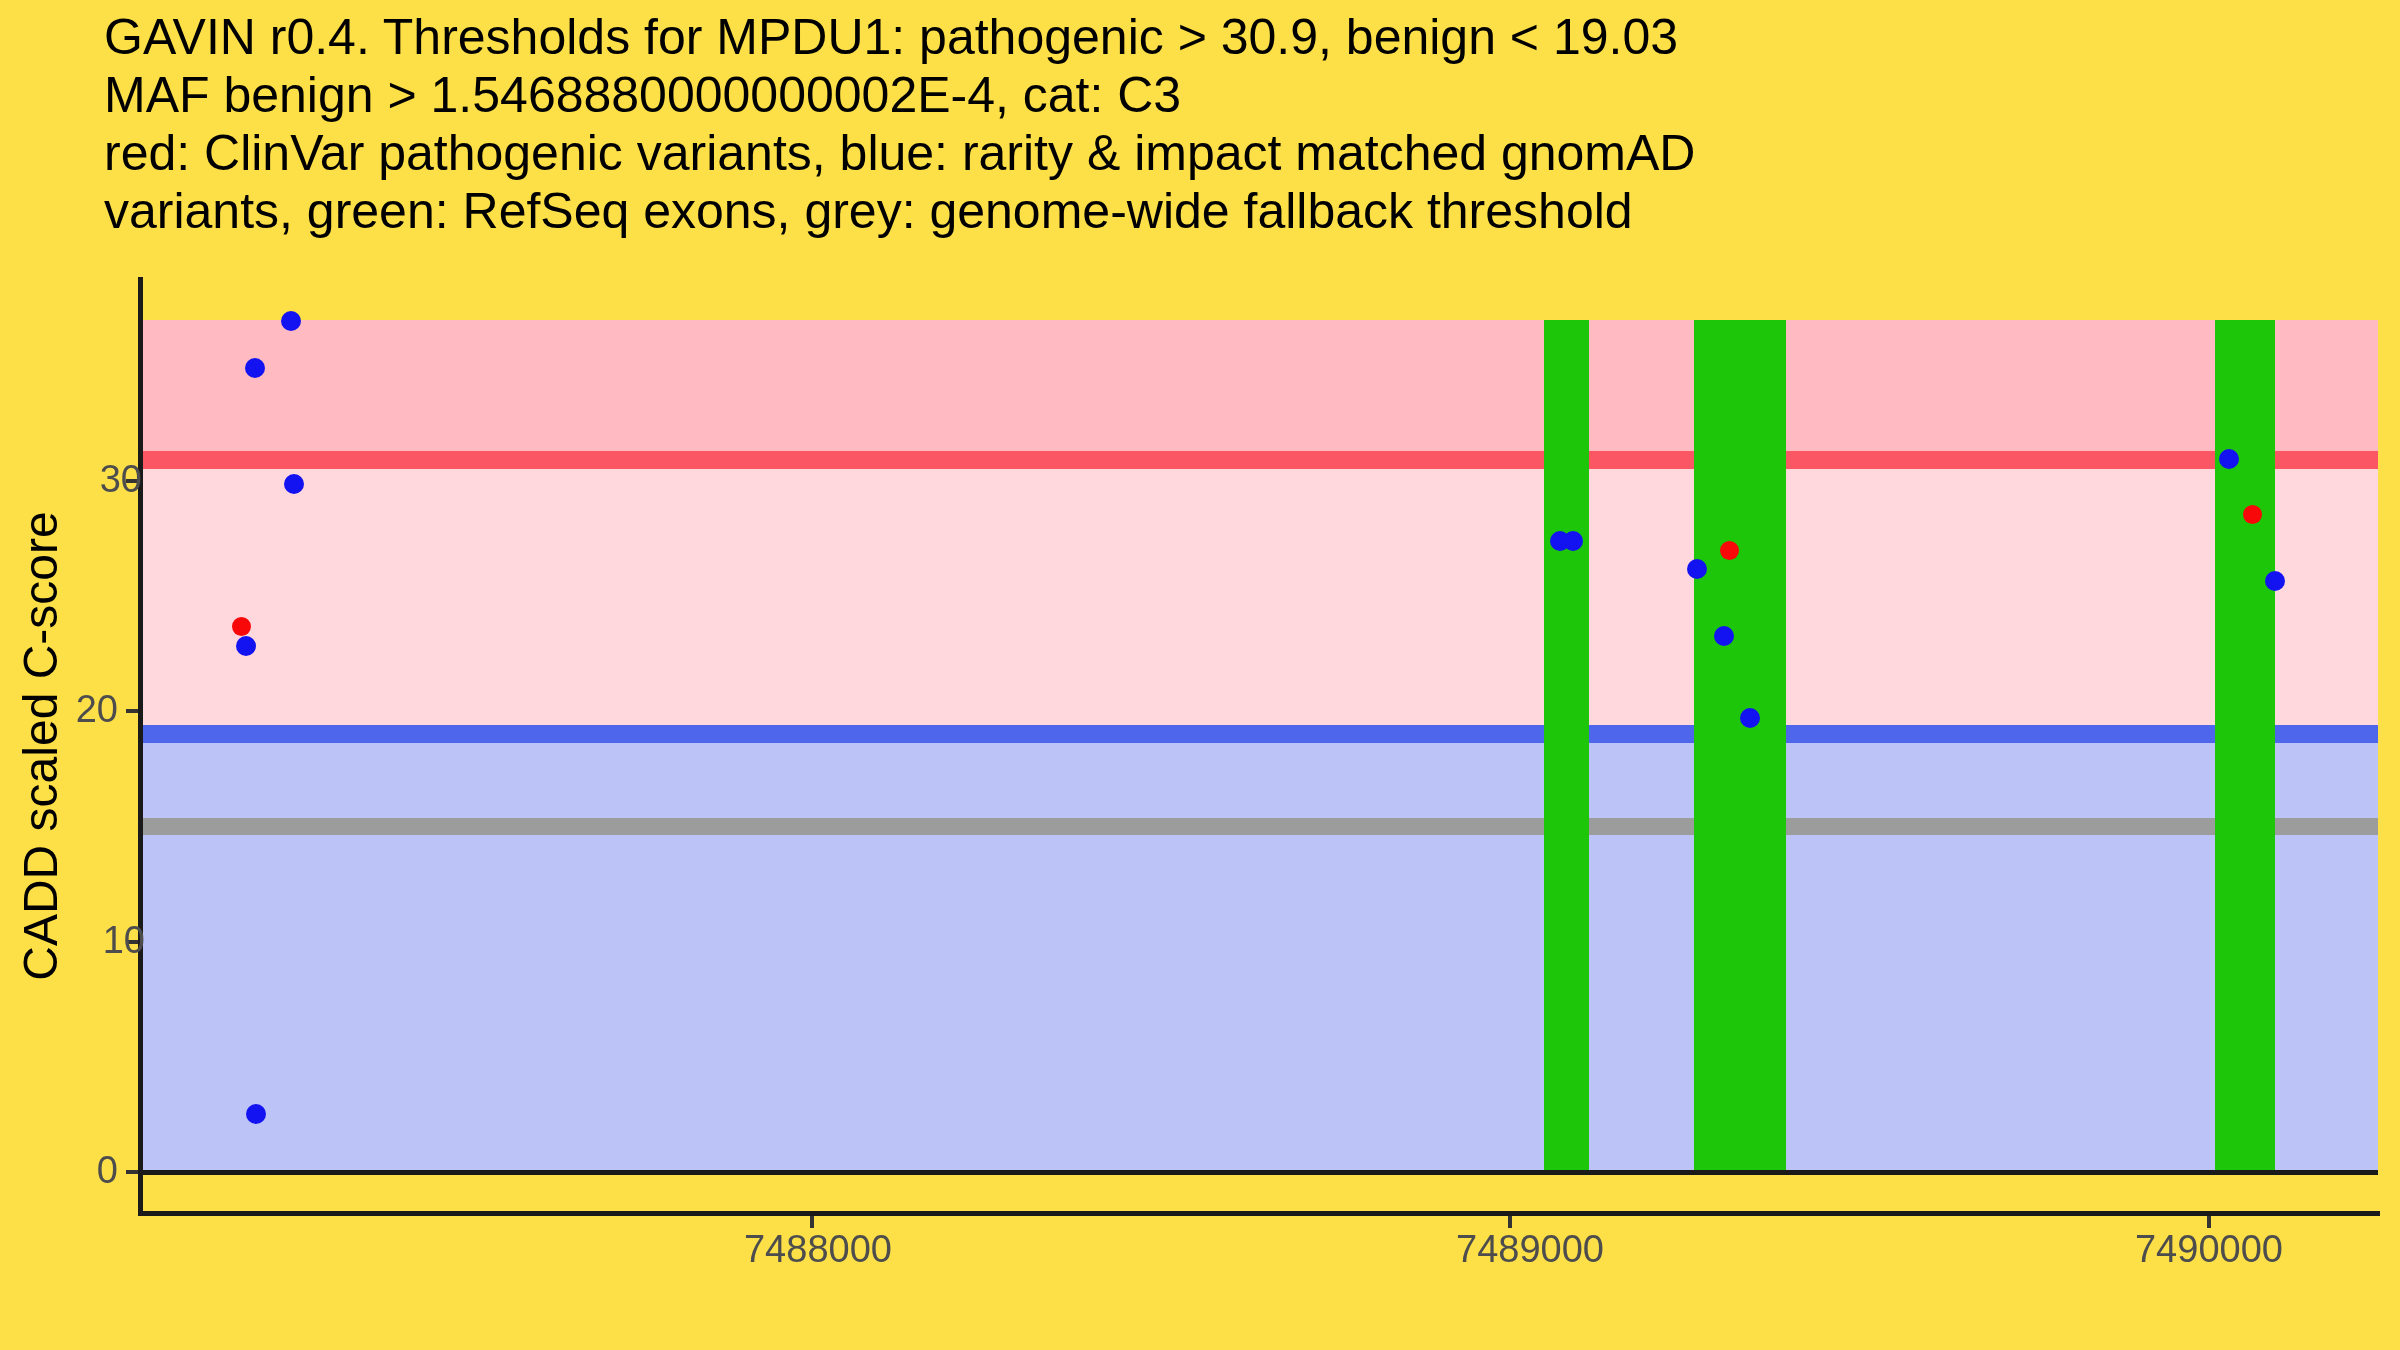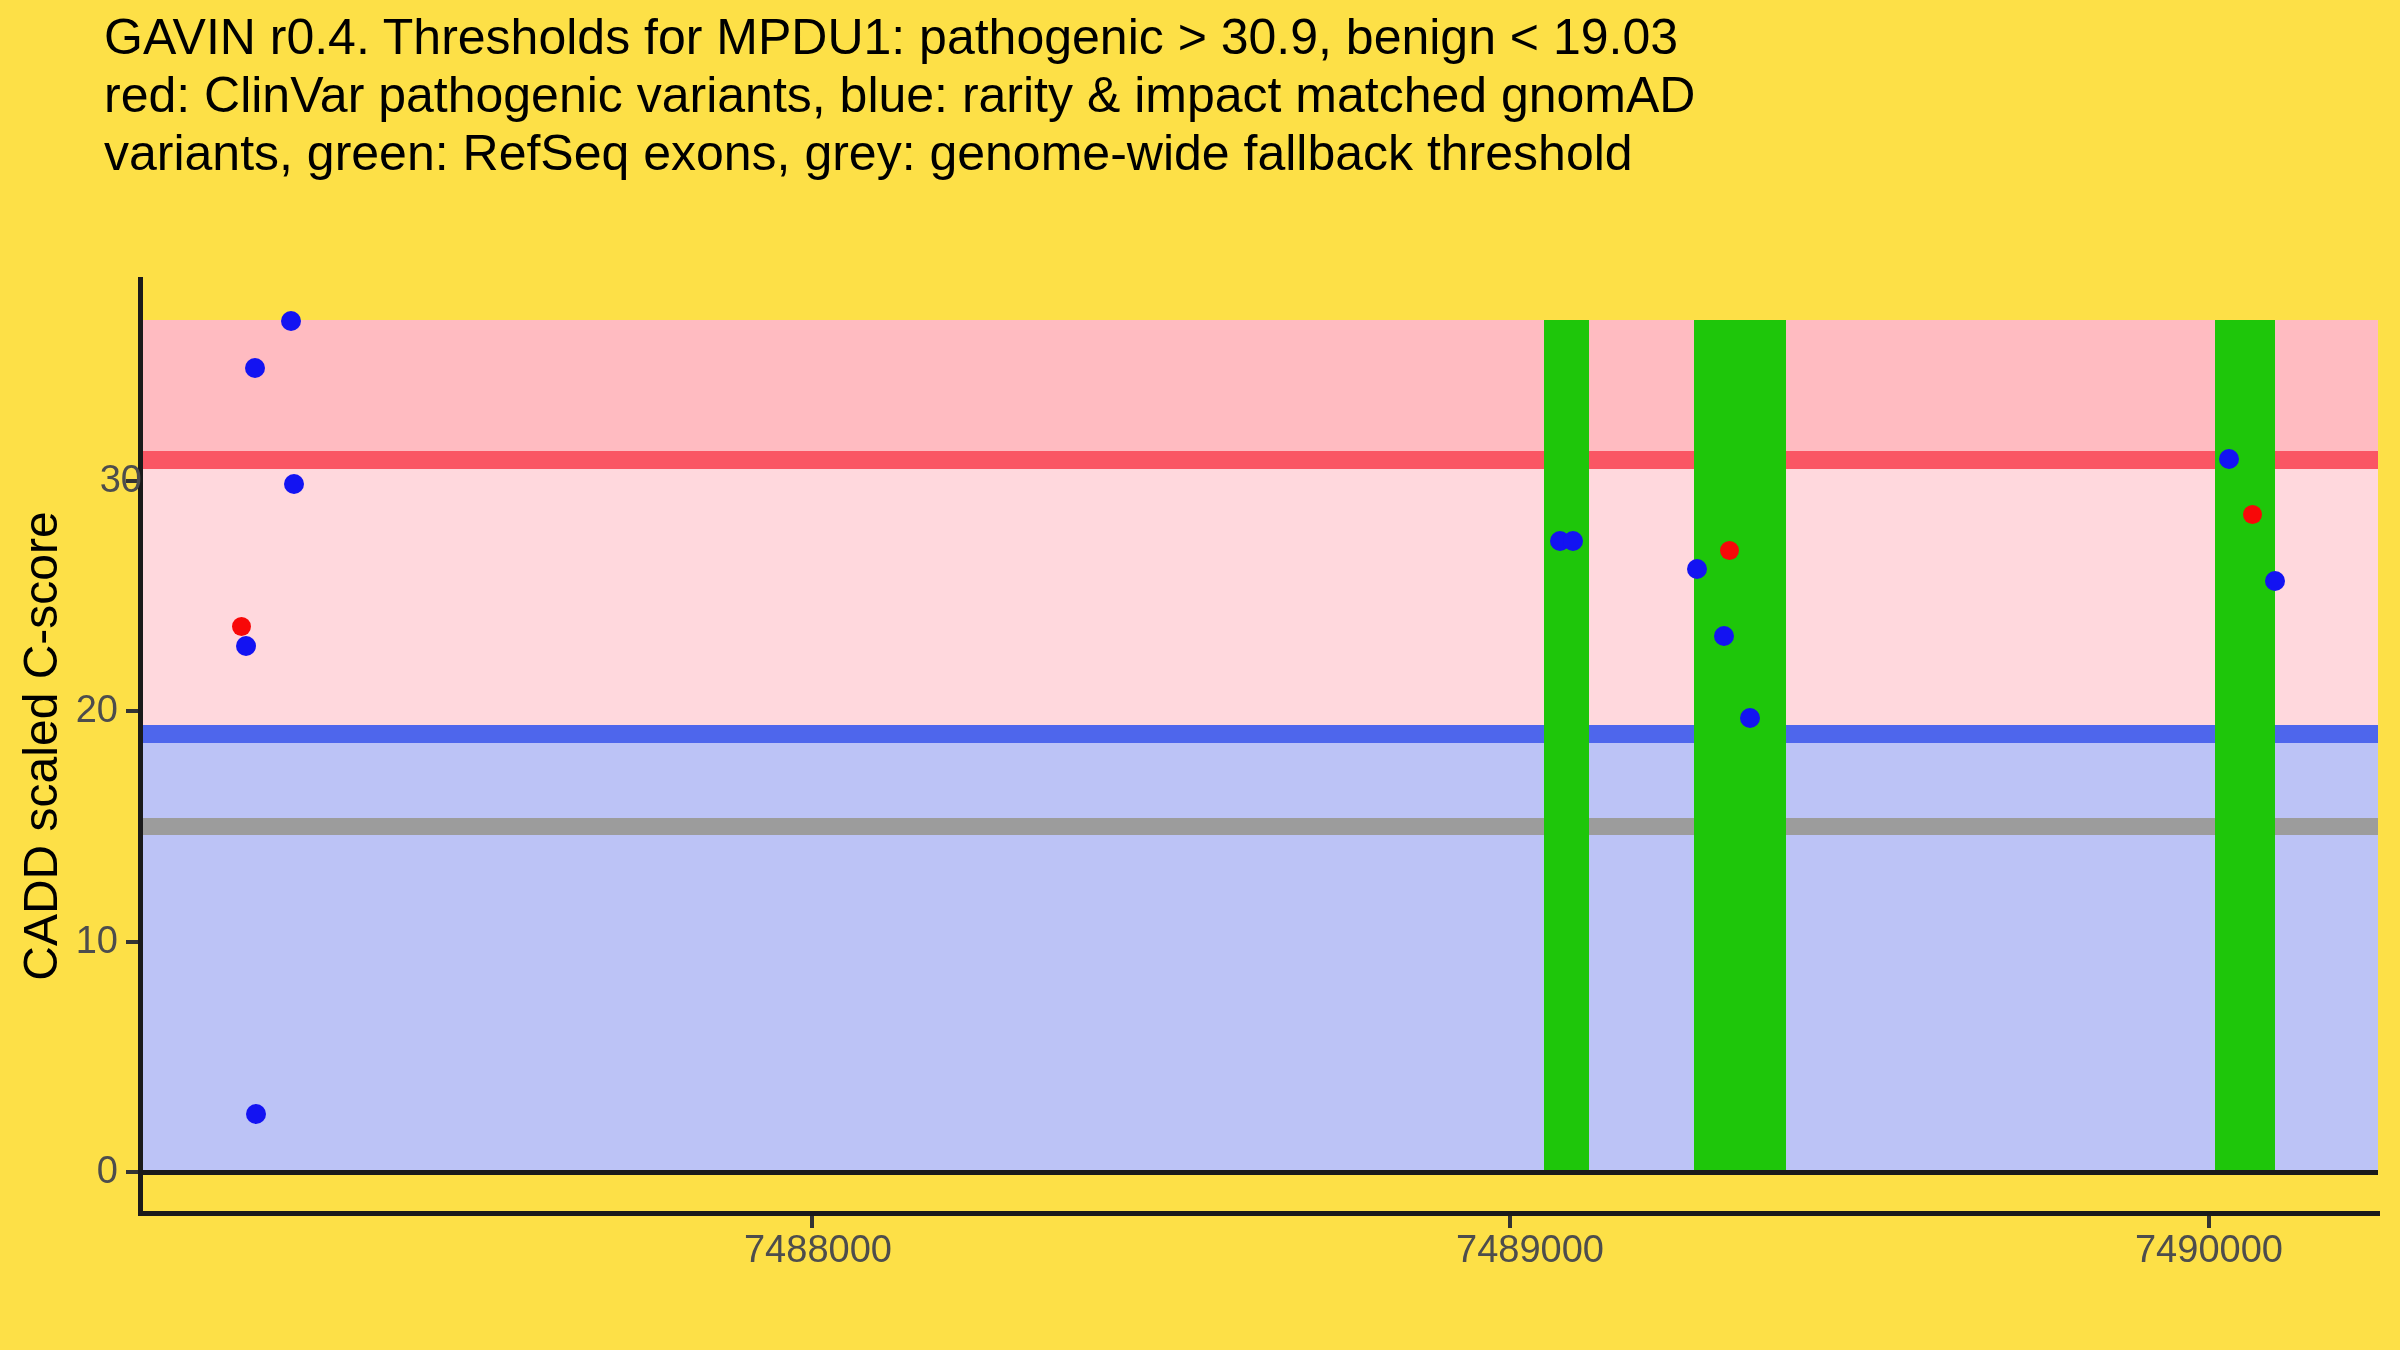--- a/index.html
+++ b/index.html
@@ -36,20 +36,21 @@
   .band,.hline,.exon,.pt{position:absolute;}
   .pt{border-radius:50%;}
 </style>
 </head>
 <body>
 
 <div class="figure">
 
   <div class="title-block">
     <div>GAVIN r0.4. Thresholds for MPDU1: pathogenic &gt; 30.9, benign &lt; 19.03</div>
+    <div>MAF benign &gt; 1.5468880000000002E-4, cat: C3</div>
     <div>red: ClinVar pathogenic variants, blue: rarity &amp; impact matched gnomAD</div>
     <div>variants, green: RefSeq exons, grey: genome-wide fallback threshold</div>
   </div>
 
   <div class="panel-layer" id="panel-layer">
       <div class="band" style="left: 140px; width: 2238px; top: 319.636px; height: 140.585px; background: rgb(255, 187, 193);"></div>
       <div class="band" style="left: 140px; width: 2238px; top: 460.221px; height: 273.564px; background: rgb(255, 216, 221);"></div>
       <div class="band" style="left: 140px; width: 2238px; top: 733.785px; height: 438.578px; background: rgb(188, 195, 246);"></div>
       <div class="hline" style="left: 140px; width: 2238px; top: 451.221px; height: 18px; background: rgb(250, 86, 100);"></div>
       <div class="hline" style="left: 140px; width: 2238px; top: 724.785px; height: 18px; background: rgb(78, 102, 236);"></div>
@@ -75,21 +76,21 @@
       <div class="pt" style="left: 2265.32px; top: 570.986px; width: 20px; height: 20px; background: rgb(19, 19, 242);"></div>
     </div>
 
   <div class="axis-line y"></div>
   <div class="axis-line x"></div>
 
   <div id="ticks-layer">
       <div class="tick-mark" style="position: absolute; left: 126px; width: 12px; top: 1170.36px; height: 4px;"></div>
       <div class="tick-label" style="position: absolute; left: 0px; width: 118px; top: 1149.36px; text-align: right;">0</div>
       <div class="tick-mark" style="position: absolute; left: 126px; width: 12px; top: 939.897px; height: 4px;"></div>
-      <div class="tick-label" style="position: absolute; left: 0px; width: 118px; top: 918.897px; text-align: right;">10</div>
+      <div class="tick-label" style="position: absolute; left: 0px; width: 118px; top: 918.897px; text-align: right; padding-left: 27px;">10</div>
       <div class="tick-mark" style="position: absolute; left: 126px; width: 12px; top: 709.43px; height: 4px;"></div>
       <div class="tick-label" style="position: absolute; left: 0px; width: 118px; top: 688.43px; text-align: right;">20</div>
       <div class="tick-mark" style="position: absolute; left: 126px; width: 12px; top: 478.963px; height: 4px;"></div>
       <div class="tick-label" style="position: absolute; left: 0px; width: 118px; top: 457.963px; text-align: right; margin-left: 24px;">30</div>
       <div class="tick-mark" style="position: absolute; left: 809.959px; width: 4px; top: 1216px; height: 12px;"></div>
       <div class="tick-label" style="position: absolute; left: 811.959px; top: 1228px; transform: translateX(-50%); margin-left: 6px;">7488000</div>
       <div class="tick-mark" style="position: absolute; left: 1508.46px; width: 4px; top: 1216px; height: 12px;"></div>
       <div class="tick-label" style="position: absolute; left: 1530px; top: 1228px; transform: translateX(-50%); text-align: center;">7489000</div>
       <div class="tick-mark" style="position: absolute; left: 2206.96px; width: 4px; top: 1216px; height: 12px;"></div>
       <div class="tick-label" style="position: absolute; left: 2208.96px; top: 1228px; transform: translateX(-50%); text-align: right;">7490000</div>

